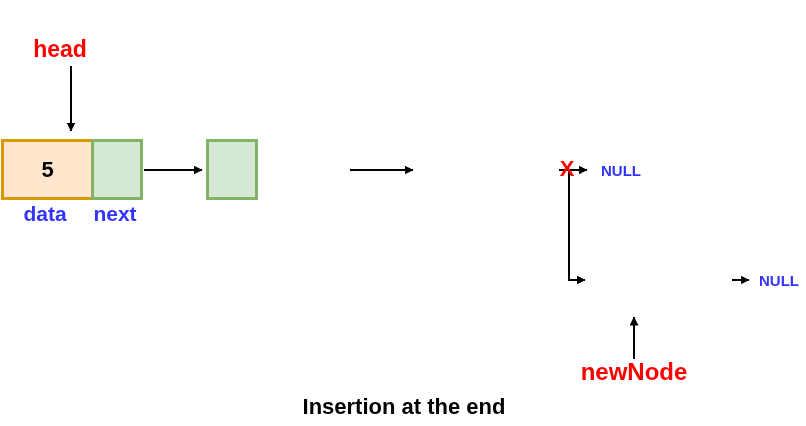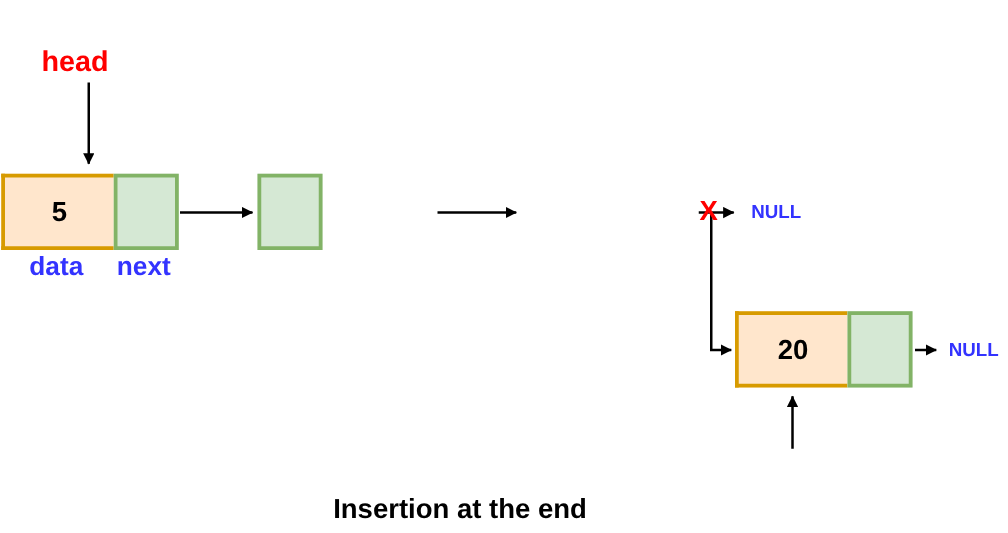--- a/index.html
+++ b/index.html
@@ -35,21 +35,21 @@
     white-space:nowrap;
     font-weight:bold;
     line-height:1;
   }
   .vcenter{transform:translate(-50%,-50%);}
   .pointer{color:var(--pointer-label,#ff0000);font-size:23px;}
   .newnode{font-size:24px;}
   .field{color:var(--field-label,#3333ff);font-size:21px;}
   .null-lbl{color:var(--field-label,#3333ff);font-size:15px;}
   .cross{color:var(--pointer-label,#ff0000);font-size:22px;}
-  .title{color:var(--title-text,#000000);font-size:22px;}
+  .title{color:var(--title-text,#000000);font-size:22px;margin-left:36px;}
 </style>
 </head>
 <body>
 
 <div class="canvas">
 
   <svg class="arrow-layer" width="806" height="426" viewBox="0 0 806 426">
     <defs>
       <marker id="ah" markerUnits="userSpaceOnUse" markerWidth="10" markerHeight="10" refX="8.5" refY="4.5" orient="auto">
         <path d="M0,0 L9,4.5 L0,9 Z" fill="#000"></path>
@@ -69,35 +69,30 @@
       <span>5</span>
     </div>
     <div class="cell next-cell"></div>
   </div>
 
   <div class="node" style="left:206px;top:139px;">
     <div class="cell next-cell"></div>
   </div>
 
 
-  <div class="node" style="left:588px;top:249px;">
-    <div class="cell data-cell">
-      <span>20</span>
-    </div>
-    <div class="cell next-cell"></div>
-  </div>
 
   <div class="lbl pointer" style="left:60px;top:38px;">head</div>
 
   <div class="lbl field" style="left:45px;top:203px;">data</div>
 
   <div class="lbl field" style="left:115px;top:203px;">next</div>
 
   <div class="lbl cross vcenter" style="left:567px;top:169px;">X</div>
 
   <div class="lbl null-lbl vcenter" style="left:621px;top:170px;">NULL</div>
 
   <div class="lbl null-lbl vcenter" style="left:779px;top:280px;">NULL</div>
 
+  <div class="lbl pointer newnode" style="left:634px;top:360px;">newNode</div>
 
   <div class="lbl title" style="left:368px;top:396px;">Insertion at the end</div>
 
 </div>
 
 </body></html>

